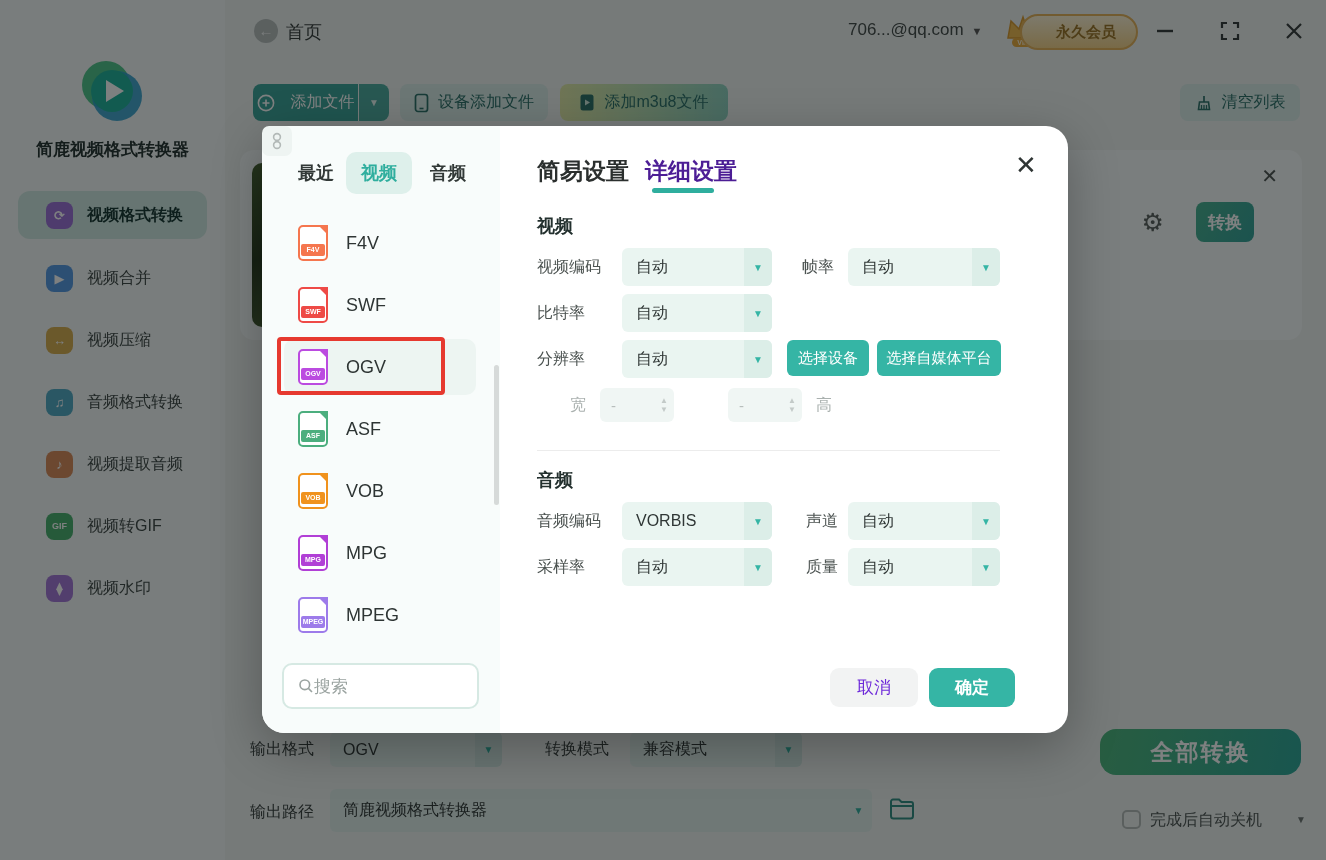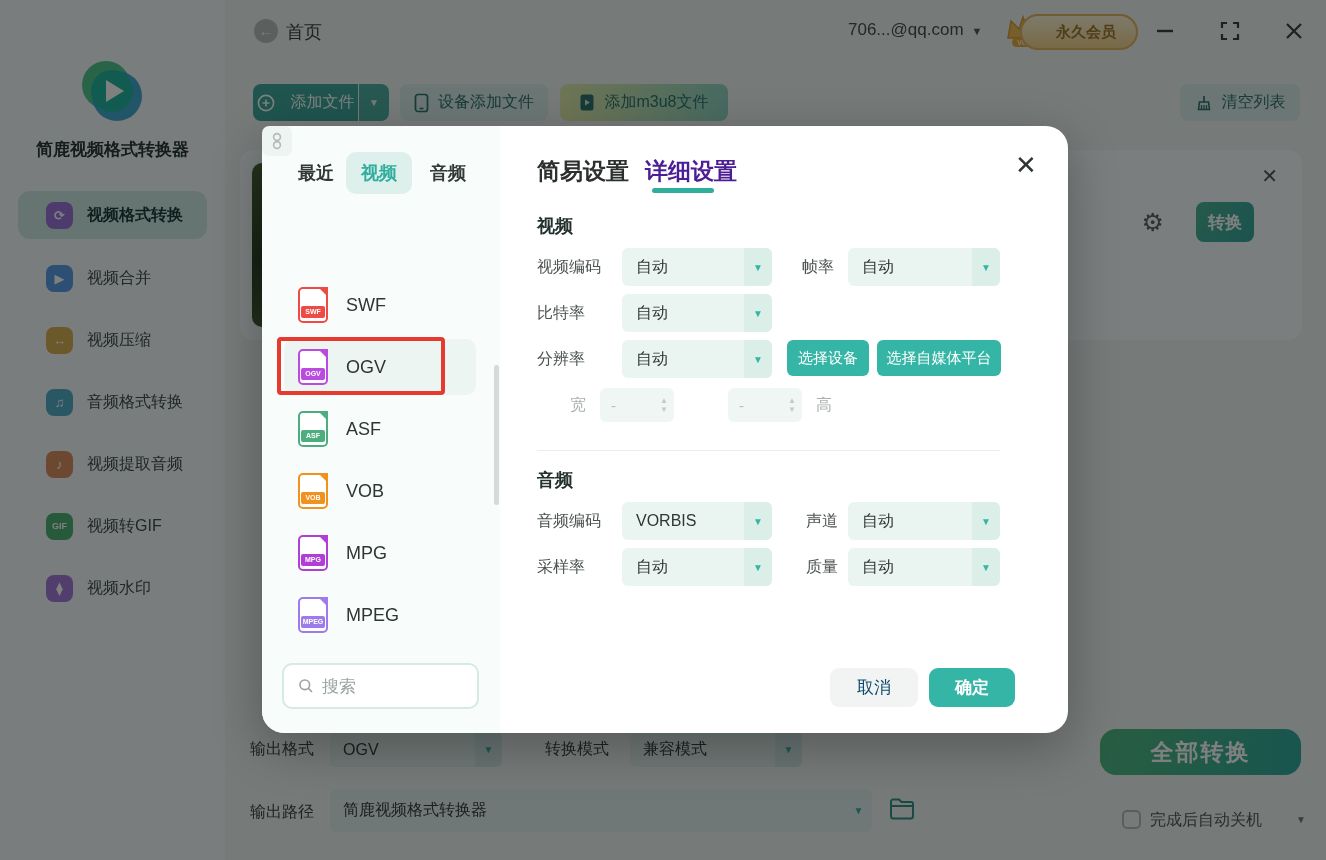--- a/index.html
+++ b/index.html
@@ -96,21 +96,21 @@
               text-align:center; letter-spacing:0; }
   .fmt-label { font-size:18px; color:#2e3534; }
   .fmt-hl { position:absolute; left:22px; top:213px; width:192px; height:56px; background:#edf5f2;
             border-radius:10px; }
   .sel-box { position:absolute; left:15px; top:211px; width:168px; height:58px;
              border:4px solid #e6392f; border-radius:4px; z-index:5; }
   .scrollbar { position:absolute; left:232px; top:239px; width:5px; height:140px; background:#d6dad9;
                border-radius:3px; }
   .search-box { position:absolute; left:20px; top:537px; width:197px; height:46px; background:#fff;
                 border:2px solid #d6e9e3; border-radius:10px; display:flex; align-items:center;
-                gap:8px; padding-left:14px; }
+                gap:0; padding-left:14px; }
   .search-ph { font-size:17px; color:#9aa3a0; }
 
   .stab { position:absolute; top:30px; font-size:23px; font-weight:bold; color:#2b2f2e; }
   .stab.active { color:#4c1d95; }
   .stab-bar { position:absolute; left:390px; top:62px; width:62px; height:5px; border-radius:3px;
               background:#2fae9e; }
   .modal-close { position:absolute; left:753px; top:24px; font-size:26px; color:#2f3534; font-weight:normal; }
   .sec-head { position:absolute; left:275px; font-size:18px; font-weight:bold; color:#23302e; }
   .s-label { position:absolute; font-size:16px; color:#4b5250; line-height:38px; }
   .s-label.dis { color:#aab1af; }
@@ -123,21 +123,21 @@
              font-size:15px; display:flex; align-items:center; justify-content:center; }
   .stepper { position:absolute; height:34px; background:#f0f6f4; border-radius:6px; display:flex;
              align-items:center; }
   .stepper .ph { flex:1; padding-left:11px; font-size:15px; color:#b7bebc; }
   .stepper .arrows { width:20px; display:flex; flex-direction:column; align-items:center; gap:1px;
              font-size:8px; color:#c3cac8; line-height:8px; }
   .linkbox { position:absolute; width:30px; height:30px; background:#eef4f2; border-radius:7px;
              display:flex; align-items:center; justify-content:center; }
   .divider { position:absolute; left:275px; width:463px; height:1px; background:#ececec; }
   .btn-cancel { position:absolute; left:568px; top:542px; width:88px; height:39px; background:#f2f3f3;
-                border-radius:9px; color:#0c4a6e; font-size:17px; display:flex; align-items:center;
+                border-radius:9px; color:#6d28d9; font-size:17px; display:flex; align-items:center;
                 justify-content:center; }
   .btn-ok { position:absolute; left:667px; top:542px; width:86px; height:39px; background:#35b5a5;
             border-radius:9px; color:#fff; font-size:17px; font-weight:bold; display:flex;
             align-items:center; justify-content:center; }
 </style>
 </head>
 <body>
 
 <div class="frame">
 
@@ -277,20 +277,26 @@
       <div class="mtab active" style="left:84px; width:66px">
         <span>视频</span>
       </div>
       <div class="mtab" style="left:160px; width:52px">
         <span>音频</span>
       </div>
 
       <div class="fmt-hl"></div>
       <div class="sel-box"></div>
 
+      <div class="fmt-row" style="top:86px">
+        <span class="fmt-icon" style="--c: #f5764e;">
+            <span class="fmt-band">F4V</span>
+          </span>
+        <span class="fmt-label">F4V</span>
+      </div>
       <div class="fmt-row" style="top:148px">
         <span class="fmt-icon" style="--c: #ee4a46;">
             <span class="fmt-band">SWF</span>
           </span>
         <span class="fmt-label">SWF</span>
       </div>
       <div class="fmt-row" style="top:210px; z-index:6">
         <span class="fmt-icon" style="--c: #bb4be0;">
             <span class="fmt-band">OGV</span>
           </span>

